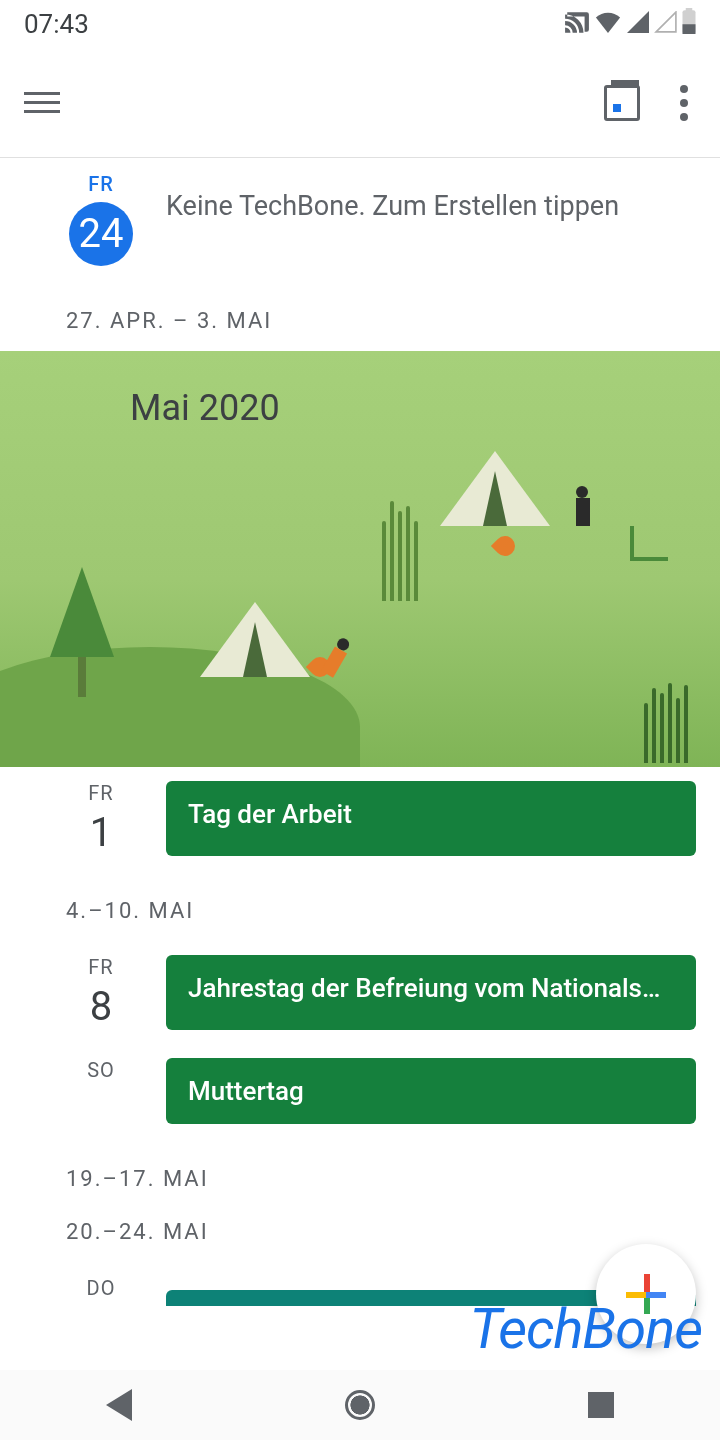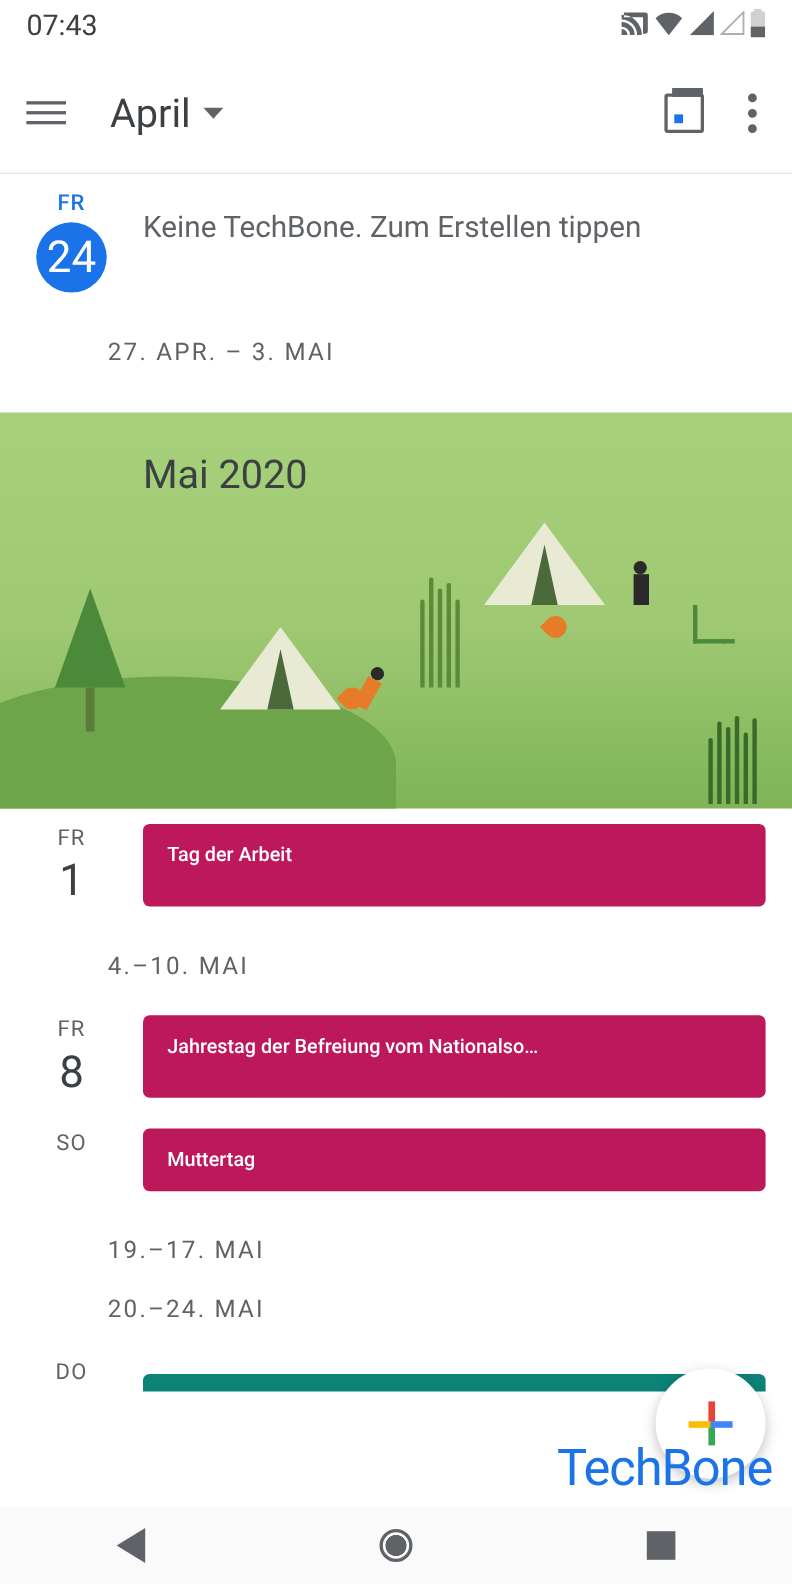--- a/index.html
+++ b/index.html
@@ -58,40 +58,39 @@
     background:#5f6368;
   }
   .today-icon::after {
     content:''; position:absolute; bottom:6px; left:6px; width:8px; height:8px;
     background:#1a73e8;
   }
   .more-btn { width:24px; display:flex; flex-direction:column; gap:6px; align-items:center; }
   .more-btn span { width:8px; height:8px; border-radius:50%; background:#5f6368; }
   
   .content { position:relative; }
-  .row { display:flex; padding: 14px 24px 14px 0; }
+  .row { display:flex; padding: 14px 24px 14px 0; margin-left: 36px; }
   .day-col { width: 130px; text-align:center; flex-shrink:0; }
   .day-name { font-size:20px; color:#5f6368; letter-spacing:1px; }
   .day-num { font-size:40px; color:#3c4043; margin-top:4px; }
   .today .day-name { color:#1a73e8; font-weight:500; }
   .today .day-num {
     background:#1a73e8; color:#fff; border-radius:50%;
     width:64px; height:64px; line-height:64px; margin: 6px auto 0;
   }
   .event-empty { font-size:27px; color:#5f6368; padding-top:18px; }
   .week-header {
     font-size:22px; color:#5f6368; letter-spacing:2px;
-    padding: 28px 0 18px 98px;
+    padding: 28px 0 18px 66px;
   }
   .month-banner {
-    height: 360px;
+    height: 416px;
     background: linear-gradient(to bottom, #a6d07a 0%, #9ec872 55%, #7fb456 100%);
     position: relative;
     overflow: hidden;
-    margin-top: 24px;
   }
   .month-banner .label {
     position:absolute; top:36px; left:130px;
     font-size:36px; color:#3c4043;
   }
   
   .hill { position:absolute; bottom:-40px; left:-60px; width:420px; height:160px;
           background:#6fa54a; border-radius:50% 50% 0 0; }
   .tree { position:absolute; bottom:70px; left:50px; }
   .tree .trunk { width:8px; height:40px; background:#5a7c3a; margin:0 auto; }
@@ -128,25 +127,25 @@
   .person .head { width:12px;height:12px;border-radius:50%;background:#2a2a2a; }
   .person .body { width:14px;height:28px;background:#e67c2a; }
   .person1 { bottom:90px; left:330px; transform:rotate(30deg); }
   .person2 { top:135px; right:130px; }
   .person2 .body { background:#2a2a2a; }
   .chair { position:absolute; top:175px; right:60px; width:30px; height:35px; border-left:4px solid #4a8a3a; border-bottom:4px solid #4a8a3a; }
   .chair::after { content:''; position:absolute; bottom:-4px; right:-8px; width:12px; height:4px; background:#4a8a3a; }
 
   .event-chip {
     flex:1;
-    background:#be185d;
+    background:#15803d;
     color:#fff;
     border-radius:6px;
     padding: 18px 22px;
-    font-size:18px;
+    font-size:26px;
     font-weight:500;
     white-space: nowrap;
     overflow: hidden;
     text-overflow: ellipsis;
   }
   .partial-chip { height:16px; background:#0d8277; border-radius:6px 6px 0 0; flex:1; margin-top:14px; }
 
   
   .fab {
     position:absolute; bottom:96px; right:24px;
@@ -156,22 +155,23 @@
   }
   .plus { position:relative; width:40px; height:40px; }
   .plus .bar { position:absolute; }
   .plus .v { left:18px; top:0; width:6px; height:20px; background:#ea4335; }
   .plus .v2 { left:18px; bottom:0; width:6px; height:20px; background:#34a853; }
   .plus .h { top:18px; left:0; height:6px; width:20px; background:#fbbc04; }
   .plus .h2 { top:18px; right:0; height:6px; width:20px; background:#4285f4; }
 
   .watermark {
     position:absolute; bottom:78px; right:18px;
-    font-size:46px; color:#1a73e8; font-weight:400;
+    font-size:56px; color:#1a73e8; font-weight:400;
     letter-spacing:-1px;
+    font-style:italic;
   }
   
   .nav-bar {
     position:absolute; bottom:0; left:0; right:0; height:70px;
     display:flex; justify-content:space-around; align-items:center;
     background:#fafafa;
   }
   .nav-back {
     width:0;height:0; border-top:16px solid transparent; border-bottom:16px solid transparent;
     border-right:26px solid #5f6368;
@@ -216,24 +216,20 @@
         </svg>
     </span>
   </div>
 </div>
 
 <div class="app-bar">
   <div class="menu-btn">
     <span></span>
       <span></span>
       <span></span>
-  </div>
-  <div class="month-picker">
-    <span>April</span>
-    <span class="dropdown-triangle"></span>
   </div>
   <div class="app-bar-right">
     <div class="today-icon"></div>
     <div class="more-btn">
       <span></span>
         <span></span>
         <span></span>
     </div>
   </div>
 </div>

